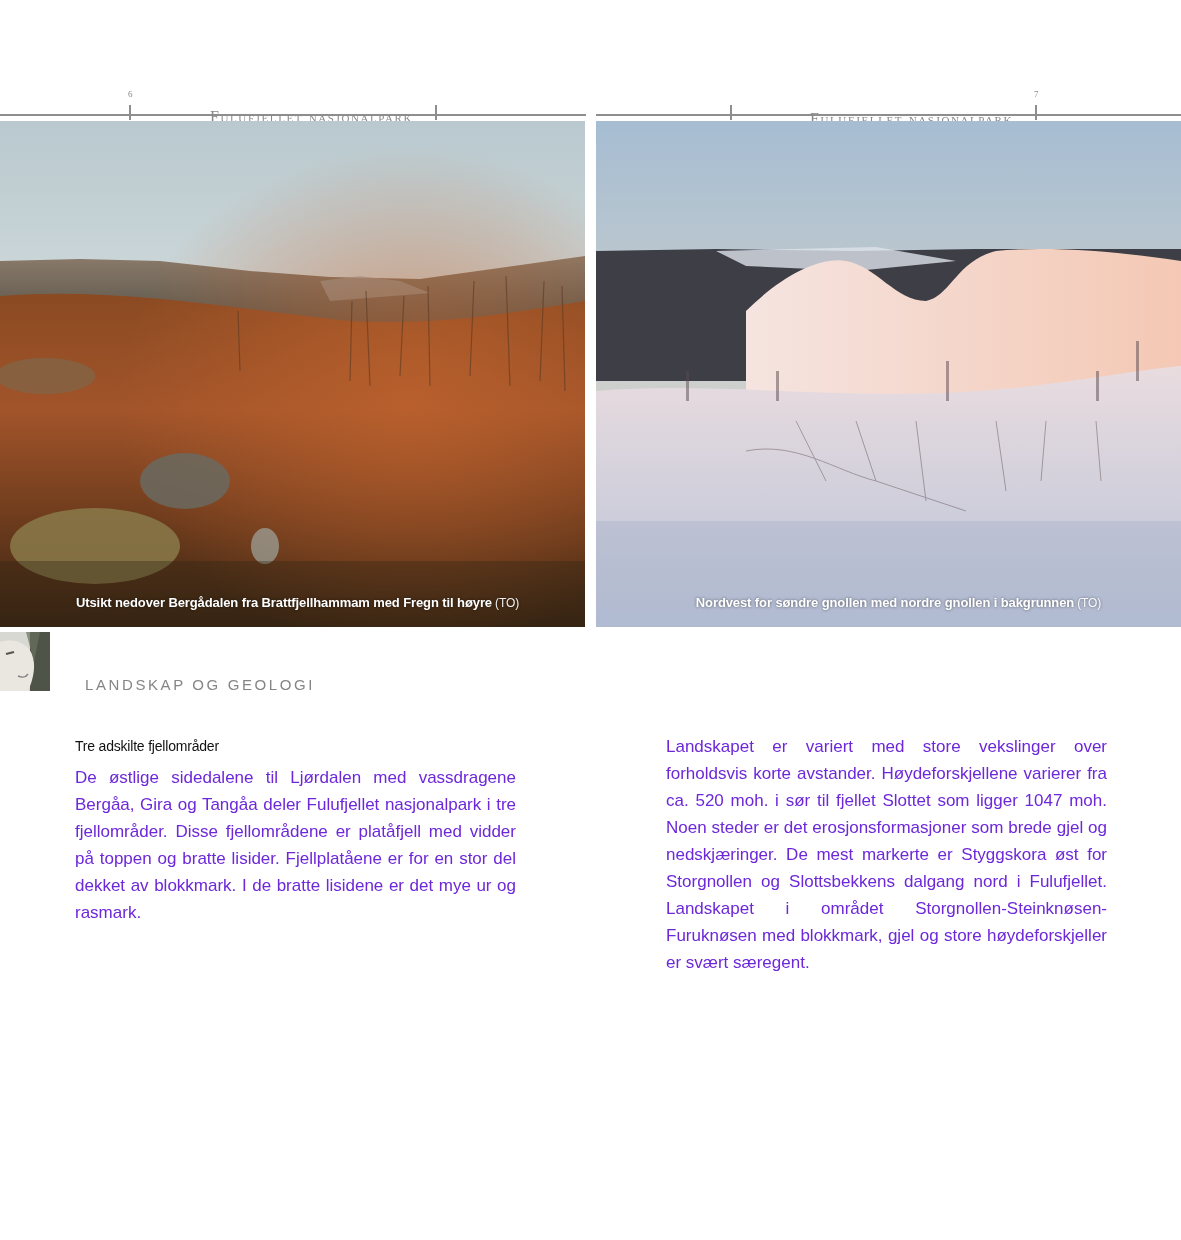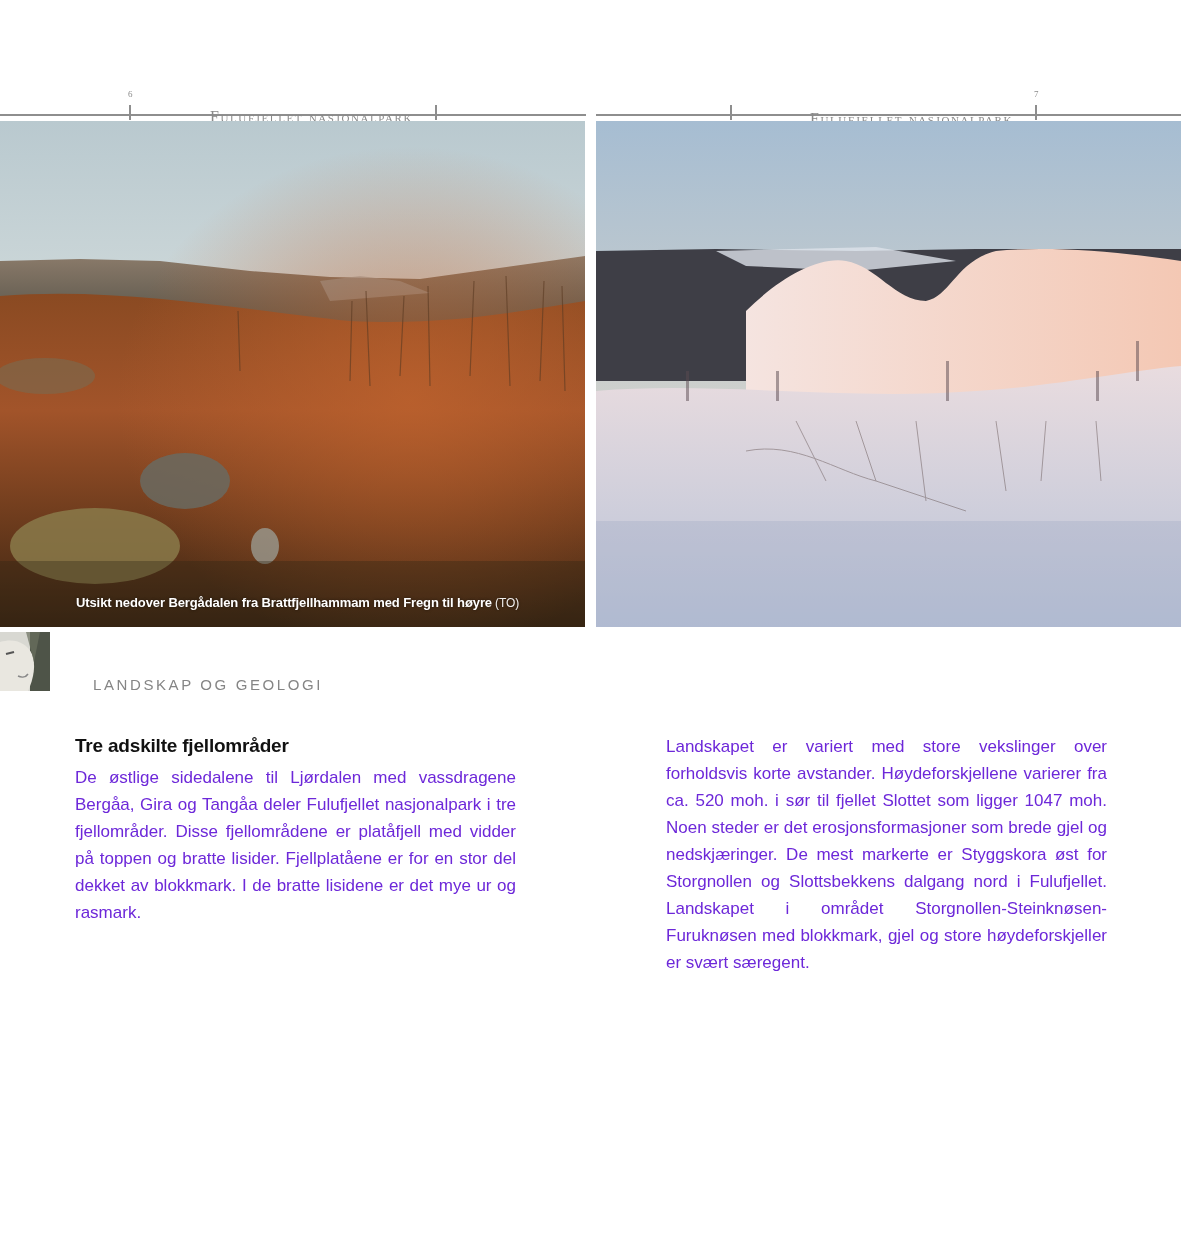--- a/index.html
+++ b/index.html
@@ -28,29 +28,29 @@
       text-shadow: 0 0 3px rgba(0,0,0,0.55);
     }
     .photo.autumn .caption { padding-left: 10px; }
     .photo.winter .caption { padding-left: 20px; }
     .caption .credit { font-weight: normal; font-size: 12px; opacity: 0.92; margin-left: 3px; }
 
     
     .portrait { position: absolute; left: 0; top: 632px; width: 50px; height: 59px; overflow: hidden; }
     .portrait svg { width: 100%; height: 100%; display: block; }
     .section-label {
-      position: absolute; left: 93px; top: 676px; font-size: 15px; letter-spacing: 2.6px;
+      position: absolute; left: 85px; top: 676px; font-size: 15px; letter-spacing: 2.6px;
       color: #858585; font-family: "Liberation Sans", sans-serif;
     }
 
     
     .col { position: absolute; width: 441px; }
     .col.left { left: 75px; top: 733px; }
     .col.right { left: 666px; top: 733px; }
-    .col h2 { font-size: 19px; font-weight: bold; line-height: 26px; color: #111; margin-bottom: 5px; letter-spacing: -0.2px; }
+    .col h2 { font-size: 14px; font-weight: normal; line-height: 26px; color: #111; margin-bottom: 5px; letter-spacing: -0.2px; }
     .col p {
       font-size: 17px; line-height: 27px; text-align: justify; color: #6d28d9;
       font-family: "Liberation Sans", sans-serif; hyphens: manual;
     }
     .col .gap { height: 27px; }
     .col.left .block2 { margin-top: 26px; }
   </style>
 </head>
 <body>
 
@@ -154,20 +154,23 @@
     </g>
     <g fill="#5a4a50" opacity="0.5">
       <rect x="180" y="250" width="3" height="30"></rect>
         <rect x="350" y="240" width="3" height="40"></rect>
       <rect x="500" y="250" width="3" height="30"></rect>
         <rect x="540" y="220" width="3" height="40"></rect>
       <rect x="90" y="250" width="3" height="30"></rect>
     </g>
     <rect x="0" y="400" width="585" height="106" fill="#9aa6c0" opacity="0.3"></rect>
   </svg>
+  <figcaption class="caption">
+    <span>Nordvest for søndre gnollen med nordre gnollen i bakgrunnen</span><span class="credit">(TO)</span>
+  </figcaption>
 </figure>
 
 <div class="portrait">
   <svg viewBox="0 0 50 59">
     <rect width="50" height="59" fill="#d8d8d2"></rect>
     <rect x="30" width="20" height="59" fill="#4e5448"></rect>
     <path d="M0 10 C14 6 26 10 32 22 C36 32 34 46 28 59 L0 59 Z" fill="#e9e7e0"></path>
     <path d="M6 22 L14 20" stroke="#555" stroke-width="2"></path>
     <path d="M18 44 C22 46 26 45 28 42" stroke="#888" stroke-width="1.5" fill="none"></path>
     <path d="M26 0 L40 0 L34 30 Z" fill="#6b7060" opacity="0.7"></path>

